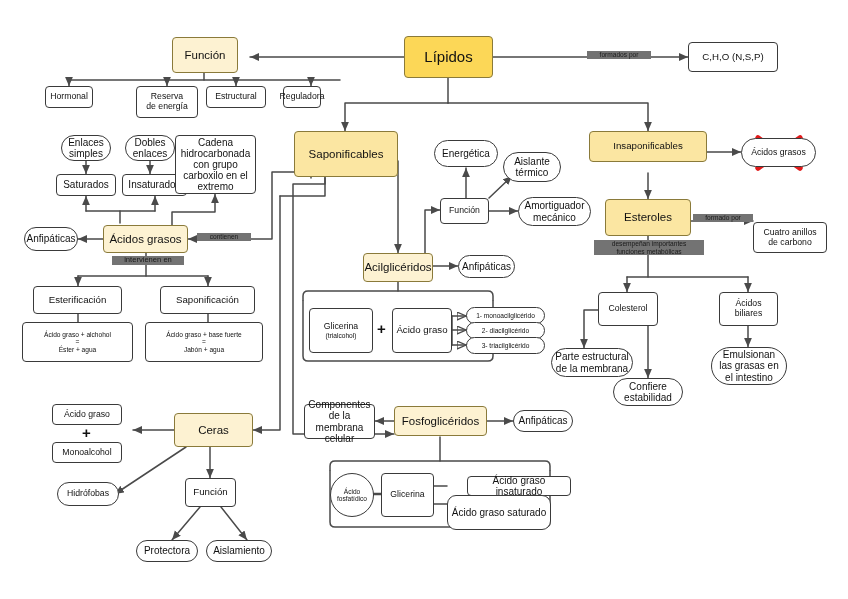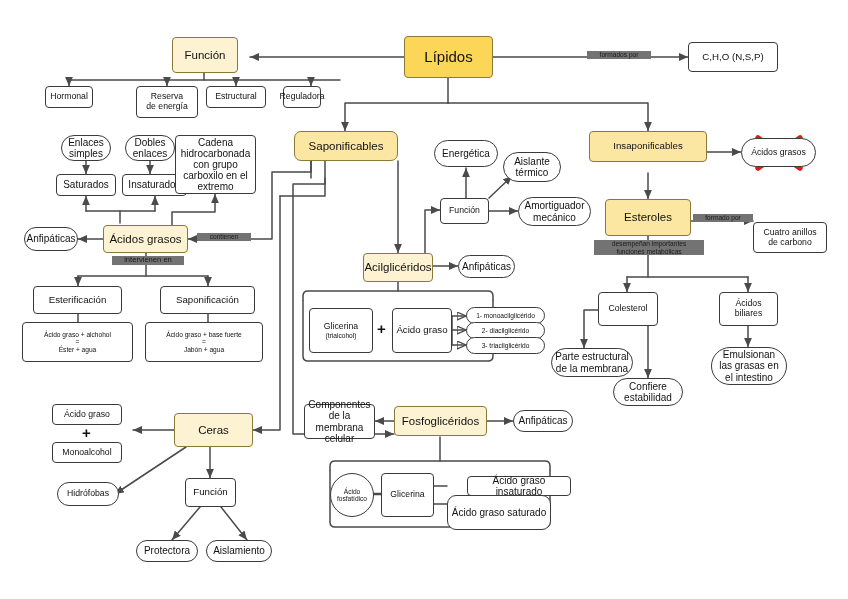--- a/index.html
+++ b/index.html
@@ -159,21 +159,21 @@
 <div class="node rect t11" style="left:688px;top:42px;width:90px;height:30px;">C,H,O (N,S,P)</div>
 
 <div class="node rect y-soft t13" style="left:172px;top:37px;width:66px;height:36px;">Función</div>
 
 <div class="node rect t10" style="left:45px;top:86px;width:48px;height:22px;">Hormonal</div>
 <div class="node rect t10" style="left:136px;top:86px;width:62px;height:32px;white-space:pre-line;">Reserva
 de energía</div>
 <div class="node rect t10" style="left:206px;top:86px;width:60px;height:22px;">Estructural</div>
 <div class="node rect t10" style="left:283px;top:86px;width:38px;height:22px;">Reguladora</div>
 
-<div class="node rect y-mid t13" style="left:294px;top:131px;width:104px;height:30px;border-radius:7px;">Saponificables</div>
+<div class="node rect y-mid t13" style="left:294px;top:131px;width:104px;height:46px;">Saponificables</div>
 <div class="node rect y-mid t11" style="left:589px;top:131px;width:118px;height:31px;">Insaponificables</div>
 
 <div class="node round t10" style="left:741px;top:138px;width:75px;height:29px;">Ácidos grasos</div>
 
 <div class="node rect y-mid t13" style="left:605px;top:199px;width:86px;height:37px;">Esteroles</div>
 <div class="node rect t10" style="left:753px;top:222px;width:74px;height:31px;white-space:pre-line;">Cuatro anillos
 de carbono</div>
 
 <div class="node rect t10" style="left:598px;top:292px;width:60px;height:34px;">Colesterol</div>
 <div class="node round t9" style="left:551px;top:348px;width:82px;height:29px;white-space:pre-line;">Parte estructural

